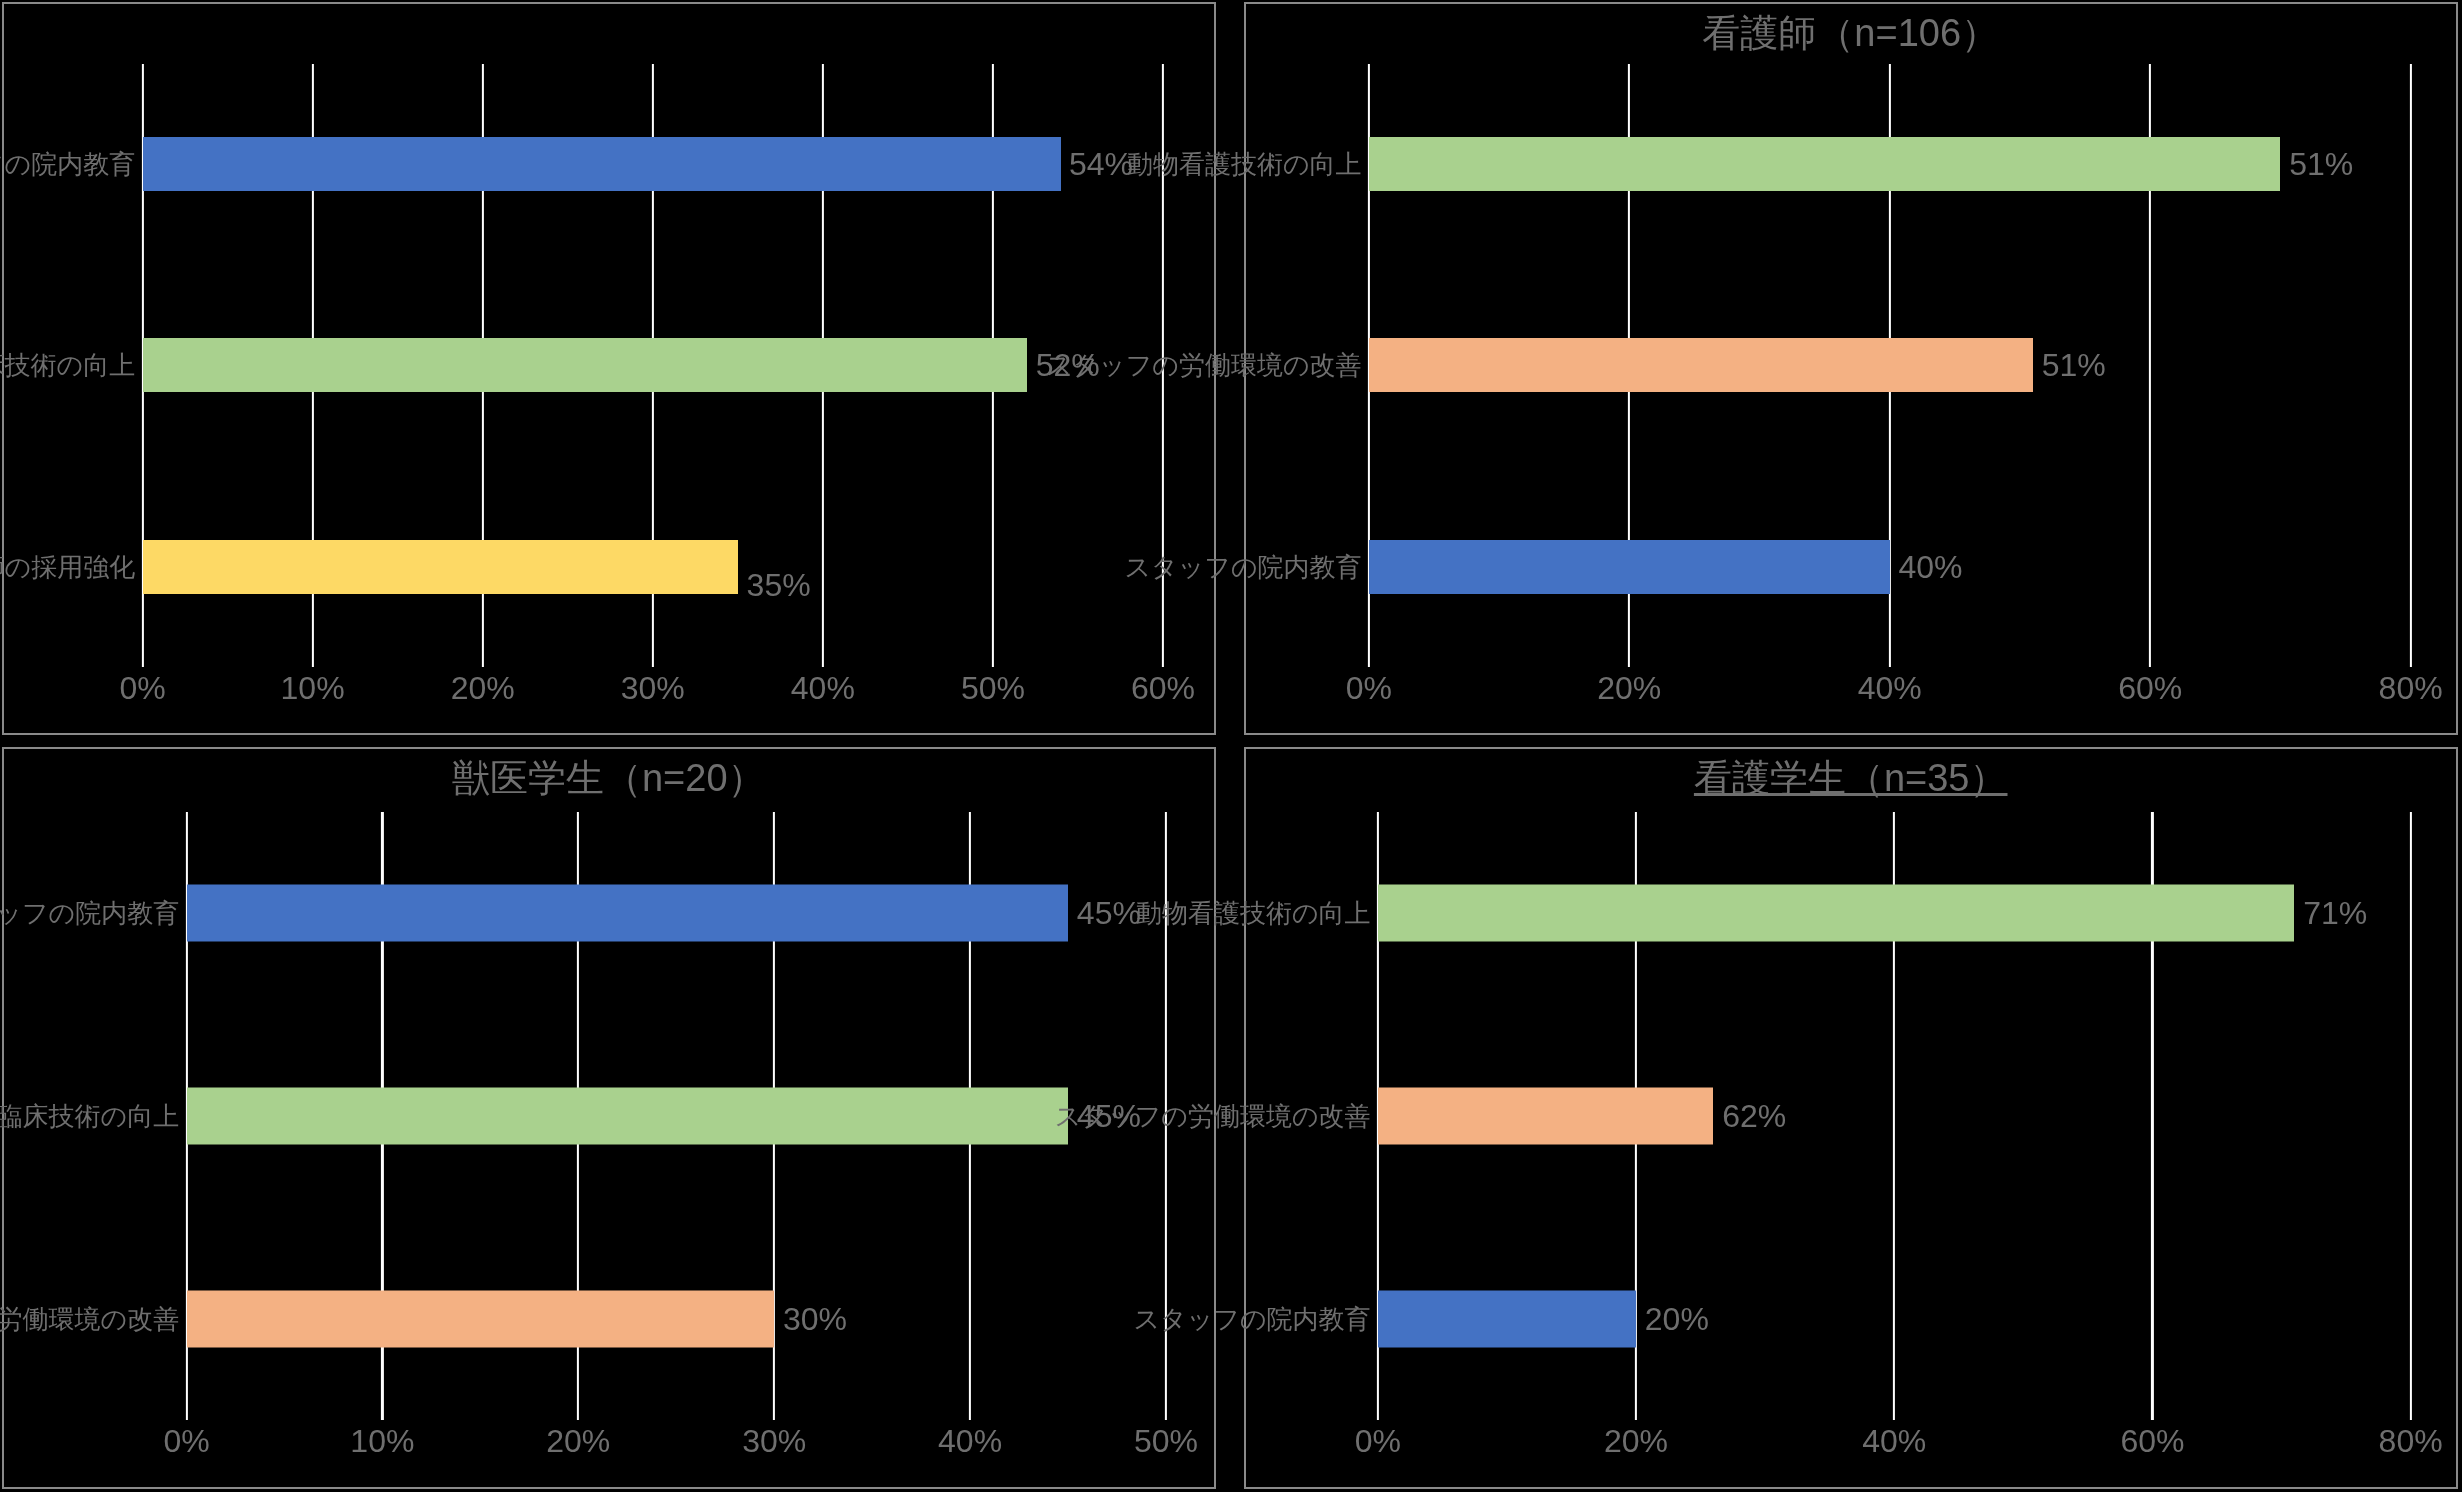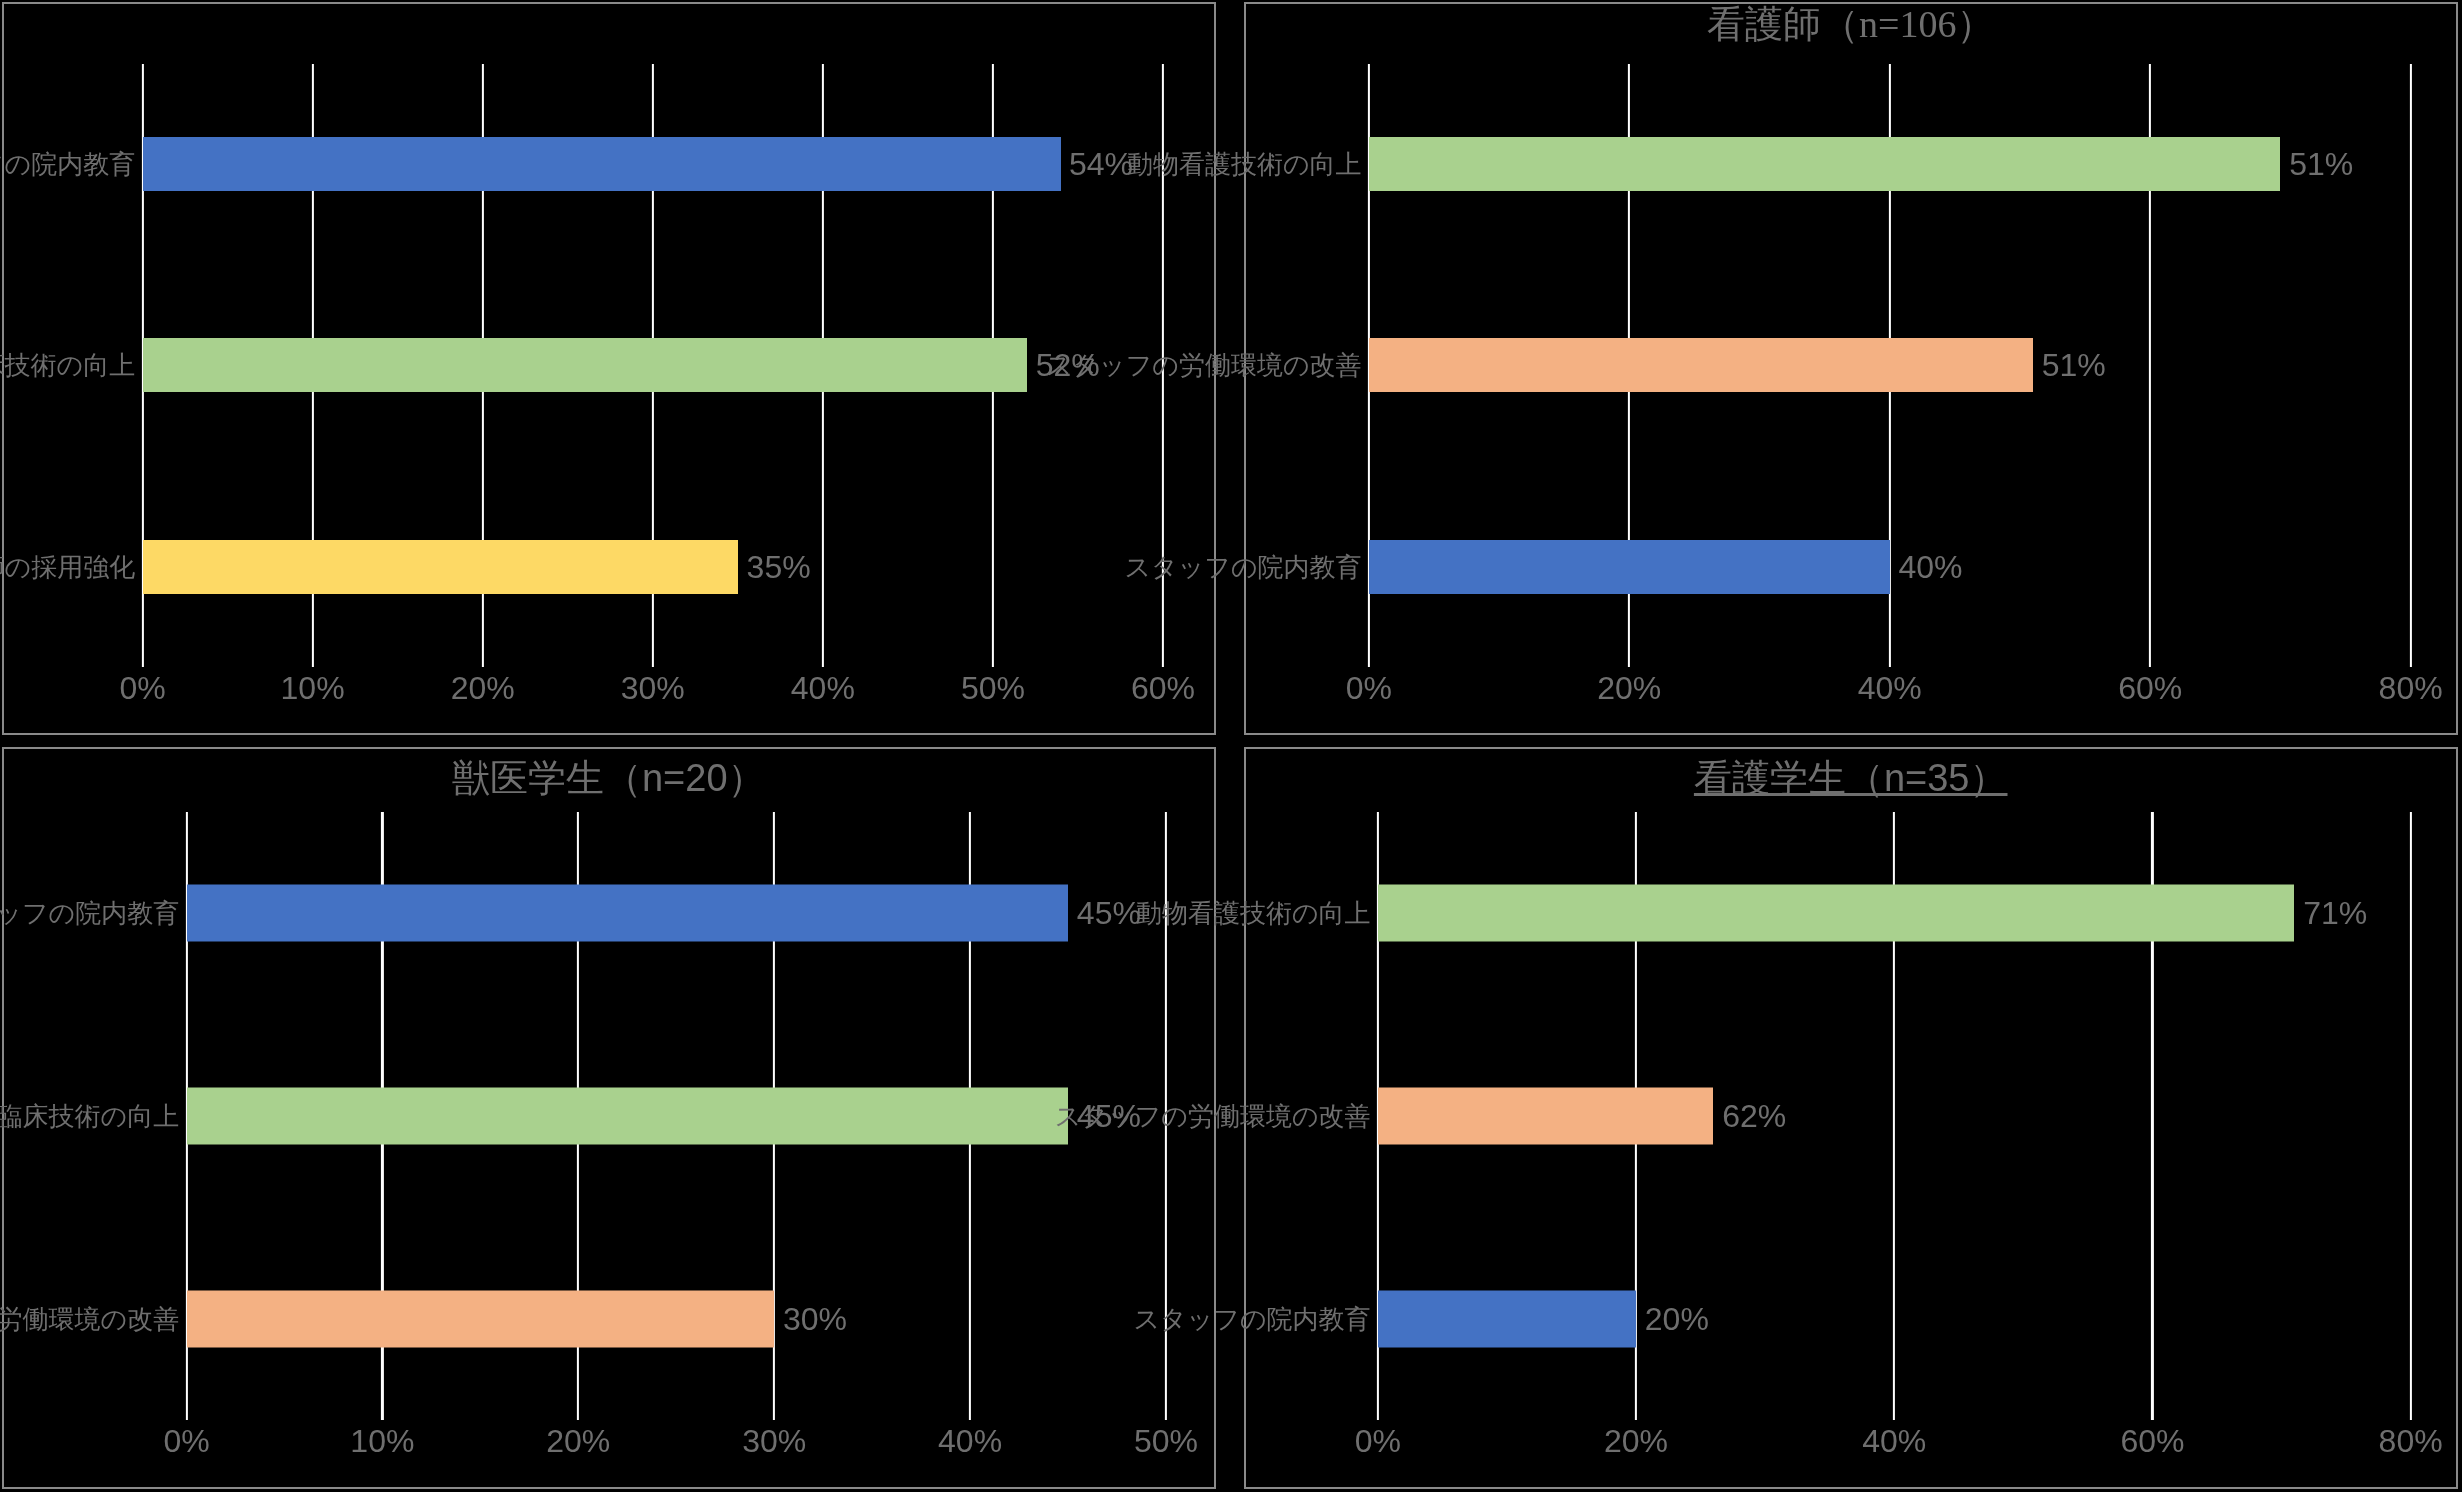--- a/index.html
+++ b/index.html
@@ -39,21 +39,21 @@
     position: absolute;
     left: 0; right: 0;
     text-align: center;
     color: #6f6f6f;
     font-size: 38px;
     line-height: 1.05;
     letter-spacing: 0px;
     white-space: nowrap;
   }
   .cell-tl .chart-title { top: 8.8px; }
-  .cell-tr .chart-title { top: 1px; font-family: Liberation Serif, serif; }
+  .cell-tr .chart-title { top: 10px; }
   .cell-bl .chart-title { top: 10.2px; }
   .cell-br .chart-title { top: 10.2px; text-decoration: underline; }
 
   
   .plot {
     position: absolute;
   }
   .cell-tl .plot { left: 139px; top: 60px;  right: 51px;  bottom: 66px; }
   .cell-tr .plot { left: 123px; top: 60px;  right: 45px;  bottom: 66px; }
   .cell-bl .plot { left: 183px; top: 63px;  right: 48px;  bottom: 67px; }
@@ -150,21 +150,21 @@
                 <div class="bar-value" style="left: 90%; padding-left: 8px;">54%</div>
               </div>
               <div class="bar-row">
                 <div class="cat-label">臨床技術の向上</div>
                 <div class="bar" style="width: 86.6667%; background: rgb(169, 209, 142);"></div>
                 <div class="bar-value" style="left: 86.6667%;">52%</div>
               </div>
               <div class="bar-row">
                 <div class="cat-label">獣医師の採用強化</div>
                 <div class="bar" style="width: 58.3333%; background: rgb(253, 217, 101);"></div>
-                <div class="bar-value" style="left: 58.3333%;">35%</div>
+                <div class="bar-value" style="left: 58.3333%; margin-top: 18px;">35%</div>
               </div>
             </div>
           <div class="xticks">
               <div class="xtick" style="left: 0%;">0%</div>
               <div class="xtick" style="left: 16.6667%;">10%</div>
               <div class="xtick" style="left: 33.3333%;">20%</div>
               <div class="xtick" style="left: 50%;">30%</div>
               <div class="xtick" style="left: 66.6667%;">40%</div>
               <div class="xtick" style="left: 83.3333%;">50%</div>
               <div class="xtick" style="left: 100%;">60%</div>

